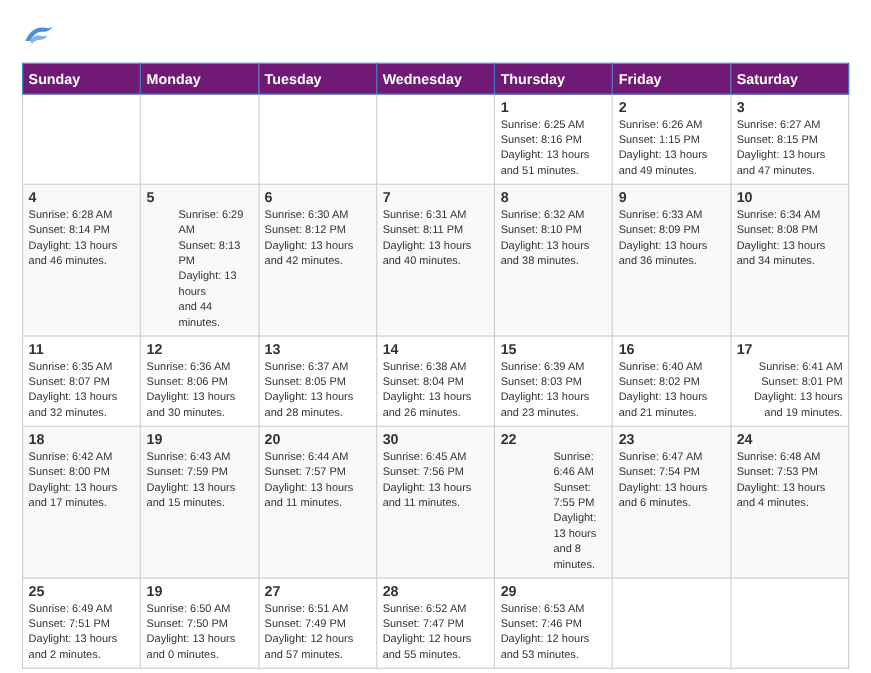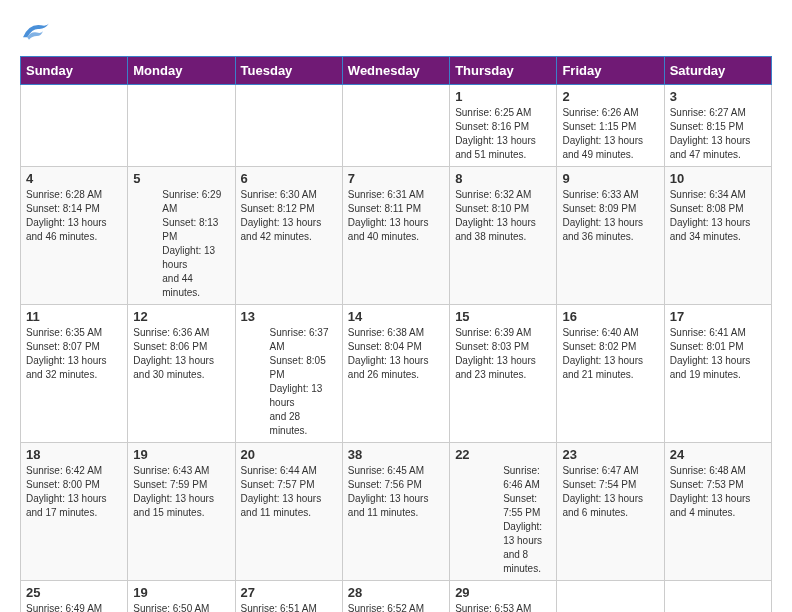--- a/index.html
+++ b/index.html
@@ -212,21 +212,21 @@
         </td>
         <td>
           <div class="day-num">12</div>
           <div class="day-info" style="white-space: pre-line;">Sunrise: 6:36 AM
 Sunset: 8:06 PM
 Daylight: 13 hours
 and 30 minutes.</div>
         </td>
         <td>
           <div class="day-num">13</div>
-          <div class="day-info" style="white-space: pre-line; margin-left: 29px;">Sunrise: 6:37 AM
+          <div class="day-info" style="white-space: pre-line;">Sunrise: 6:37 AM
 Sunset: 8:05 PM
 Daylight: 13 hours
 and 28 minutes.</div>
         </td>
         <td>
           <div class="day-num">14</div>
           <div class="day-info" style="white-space: pre-line;">Sunrise: 6:38 AM
 Sunset: 8:04 PM
 Daylight: 13 hours
 and 26 minutes.</div>
@@ -240,21 +240,21 @@
         </td>
         <td>
           <div class="day-num">16</div>
           <div class="day-info" style="white-space: pre-line;">Sunrise: 6:40 AM
 Sunset: 8:02 PM
 Daylight: 13 hours
 and 21 minutes.</div>
         </td>
         <td>
           <div class="day-num">17</div>
-          <div class="day-info" style="white-space: pre-line;">Sunrise: 6:41 AM
+          <div class="day-info" style="white-space: pre-line; text-align: right;">Sunrise: 6:41 AM
 Sunset: 8:01 PM
 Daylight: 13 hours
 and 19 minutes.</div>
         </td>
       </tr>
       <tr>
         <td>
           <div class="day-num">18</div>
           <div class="day-info" style="white-space: pre-line;">Sunrise: 6:42 AM
 Sunset: 8:00 PM
@@ -269,21 +269,21 @@
 and 15 minutes.</div>
         </td>
         <td>
           <div class="day-num">20</div>
           <div class="day-info" style="white-space: pre-line;">Sunrise: 6:44 AM
 Sunset: 7:57 PM
 Daylight: 13 hours
 and 11 minutes.</div>
         </td>
         <td>
-          <div class="day-num">38</div>
+          <div class="day-num">30</div>
           <div class="day-info" style="white-space: pre-line;">Sunrise: 6:45 AM
 Sunset: 7:56 PM
 Daylight: 13 hours
 and 11 minutes.</div>
         </td>
         <td>
           <div class="day-num">22</div>
           <div class="day-info" style="white-space: pre-line; margin-left: 48px;">Sunrise: 6:46 AM
 Sunset: 7:55 PM
 Daylight: 13 hours

